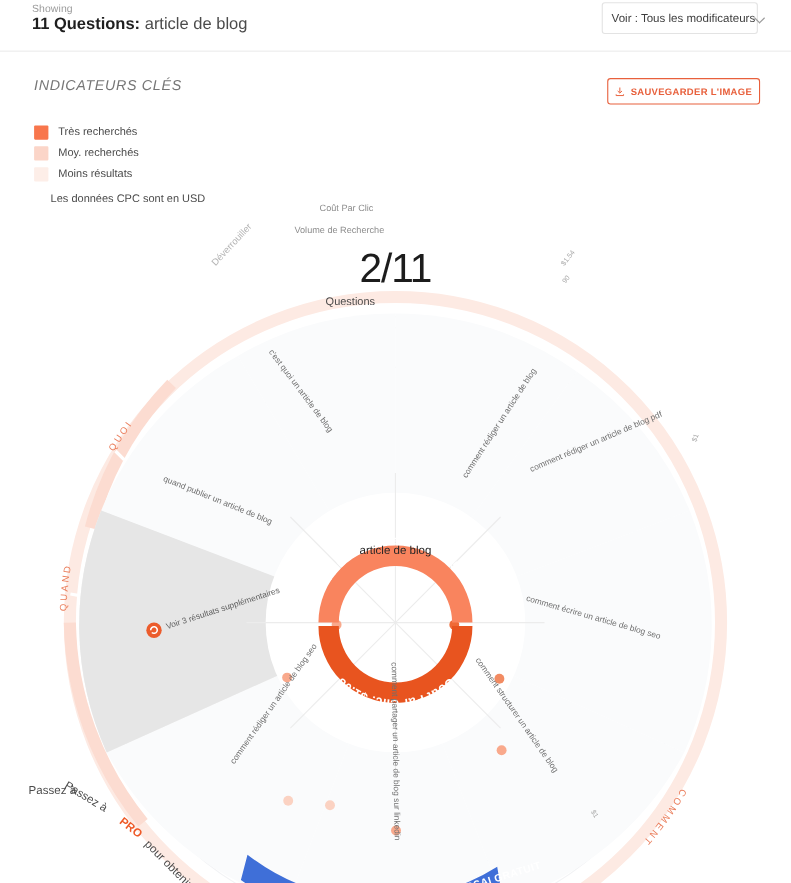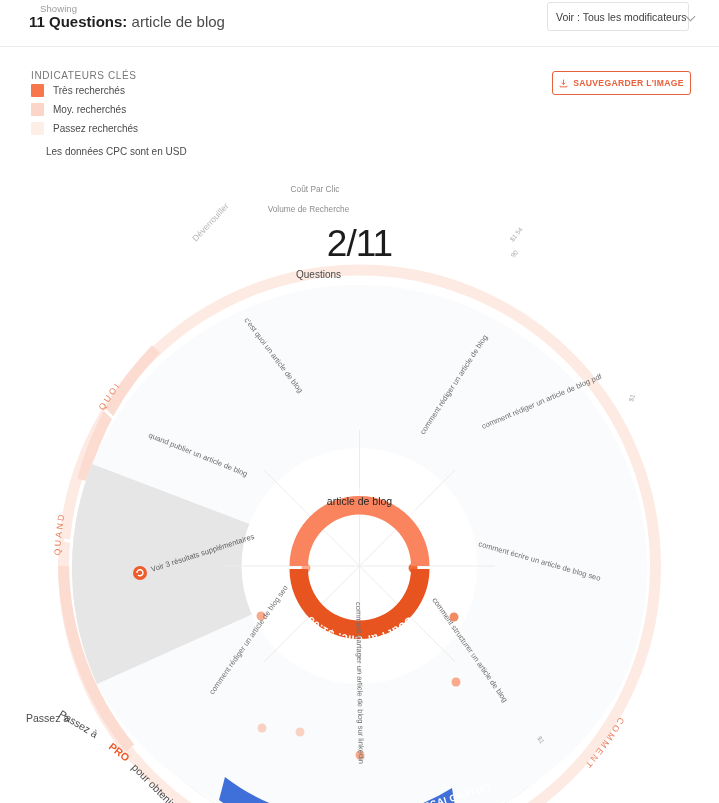--- a/index.html
+++ b/index.html
@@ -6,36 +6,36 @@
   body{
     width:719px;height:803px;position:relative;overflow:hidden;
     font-family:"Liberation Sans","DejaVu Sans",sans-serif;
     color:#3d3d3d;
   }
   .page{position:absolute;inset:0;background:#fff;}
 
   
   .hdr{position:absolute;left:0;top:0;width:719px;height:47px;background:#fff;
        border-bottom:1px solid #ececec;box-sizing:border-box;}
-  .hdr-showing{position:absolute;left:40px;top:3px;font-size:9.5px;color:#9b9b9b;letter-spacing:.1px;}
+  .hdr-showing{position:absolute;left:29px;top:3px;font-size:9.5px;color:#9b9b9b;letter-spacing:.1px;}
   .hdr-title{position:absolute;left:29px;top:13px;font-size:15px;color:#2e2e2e;white-space:nowrap;text-align:right;}
   .hdr-title b{font-weight:700;color:#1f1f1f;}
   .hdr-title span.lt{font-weight:400;color:#4b4b4b;}
 
   .select-box{position:absolute;right:30px;top:2px;width:142px;height:29px;
      border:1px solid #e3e3e3;border-radius:3px;background:#fff;box-sizing:border-box;
      display:flex;align-items:center;padding:0 8px;cursor:pointer;}
   .select-box .sel-label{font-size:10.5px;color:#3d3d3d;white-space:nowrap;flex:1;}
   .chev{width:9px;height:9px;position:relative;flex:0 0 auto;}
   .chev:before{content:"";position:absolute;left:0;top:1px;width:6px;height:6px;
      border-right:1.2px solid #9a9a9a;border-bottom:1.2px solid #9a9a9a;transform:rotate(45deg);}
 
   
   .legend{position:absolute;left:31px;top:70px;}
-  .legend-title{font-size:10px;letter-spacing:.6px;color:#767676;margin-bottom:0;}
+  .legend-title{font-size:13px;letter-spacing:.6px;color:#767676;margin-bottom:26px;font-style:italic;}
   .legend-row{display:flex;align-items:center;height:19px;}
   .sw{width:13px;height:13px;border-radius:1px;margin-right:9px;flex:0 0 auto;}
   .legend-label{font-size:10px;color:#4a4a4a;}
   .legend-note{font-size:10px;color:#4a4a4a;margin-top:8px;padding-left:15px;}
 
   .save-btn{position:absolute;right:28px;top:71px;width:139px;height:24px;
      border:1px solid #e8603c;border-radius:3px;background:#fff;box-sizing:border-box;
      display:flex;align-items:center;justify-content:center;gap:5px;cursor:pointer;}
   .save-btn .lbl{font-size:8.6px;font-weight:700;color:#e8603c;letter-spacing:.3px;white-space:nowrap;}
 
@@ -76,21 +76,21 @@
     <div class="legend-row">
       <span class="sw" style="background:#f8764c"></span>
       <span class="legend-label">Très recherchés</span>
     </div>
     <div class="legend-row">
       <span class="sw" style="background:#fbd5c8"></span>
       <span class="legend-label">Moy. recherchés</span>
     </div>
     <div class="legend-row">
       <span class="sw" style="background:#fdeee8"></span>
-      <span class="legend-label">Passez recherchés</span>
+      <span class="legend-label">Moins résultats</span>
     </div>
 
     <div class="legend-note">Les données CPC sont en USD</div>
   </div>
 
   <div class="save-btn">
     <svg width="9" height="9" viewBox="0 0 16 16">
       <path d="M8 1 v8 M4.5 6.5 L8 10 L11.5 6.5" fill="none" stroke="#e8603c" stroke-width="1.6"></path>
       <path d="M2 12 v2 h12 v-2" fill="none" stroke="#e8603c" stroke-width="1.6"></path>
     </svg>

